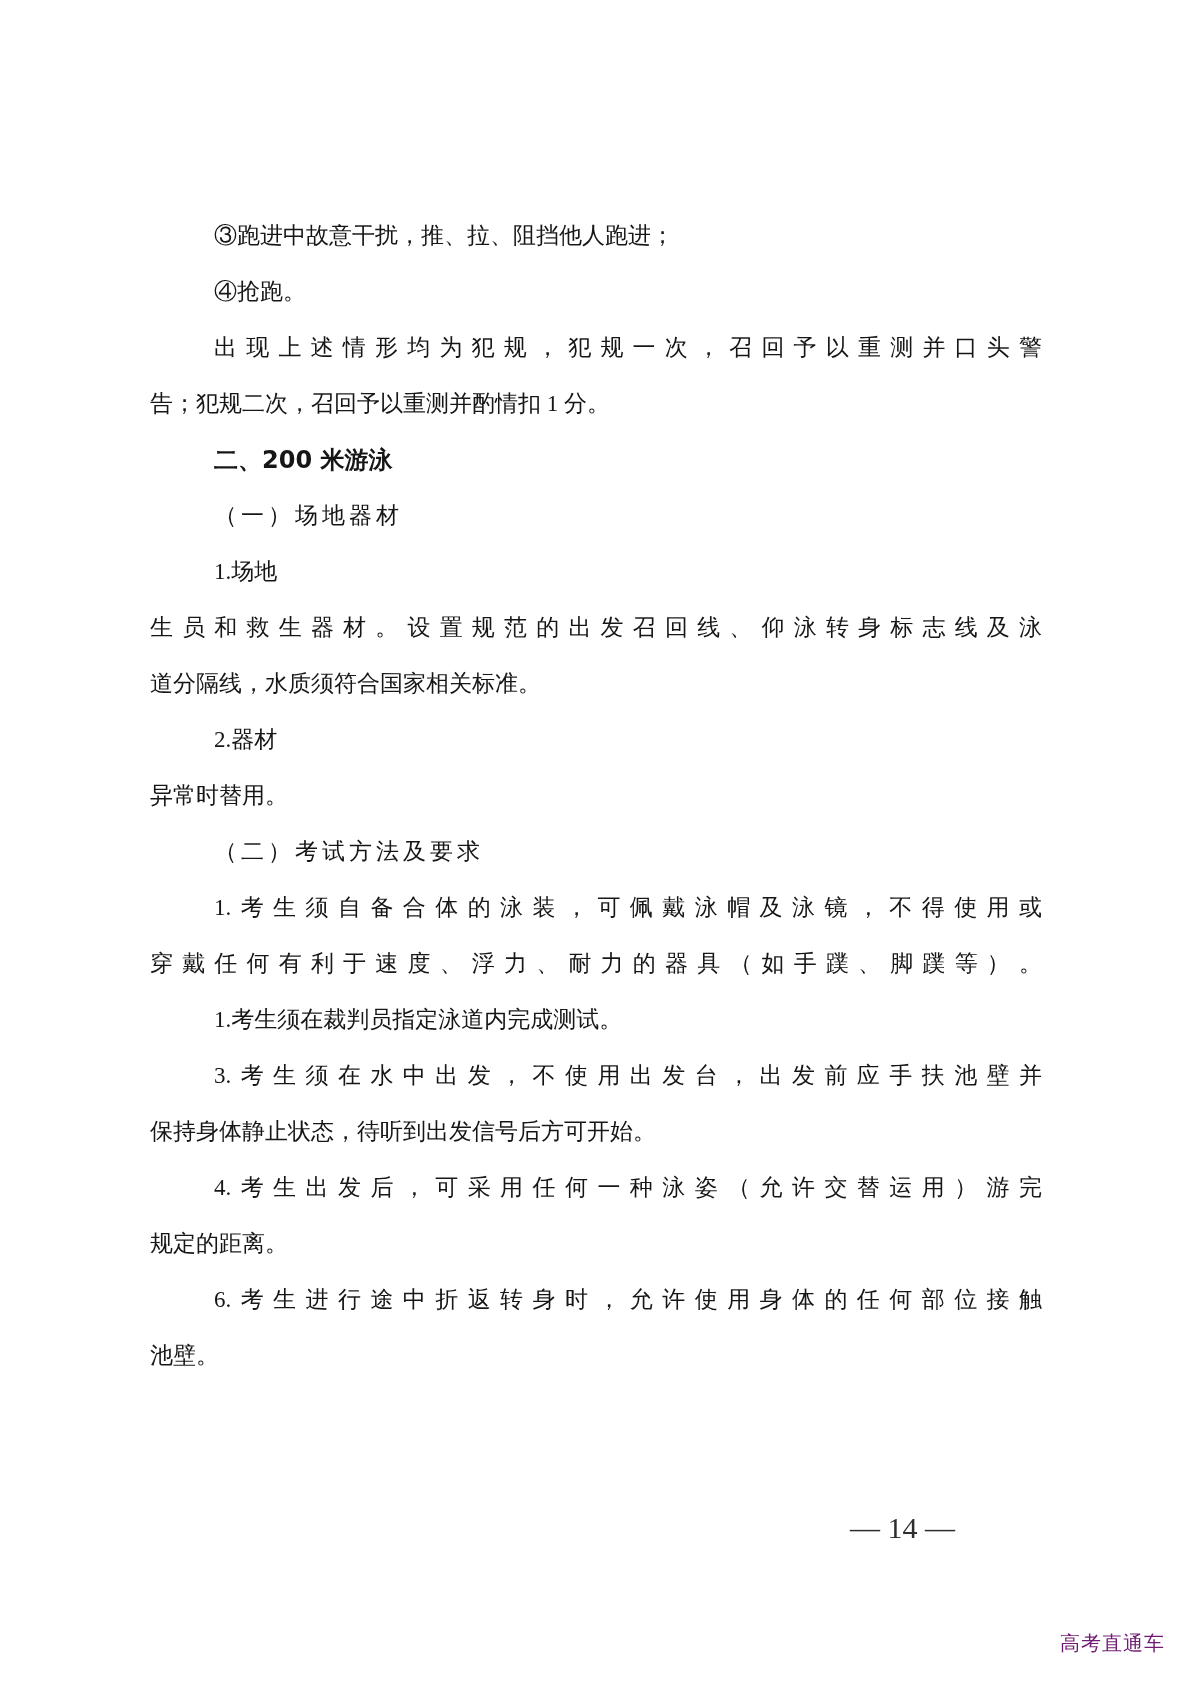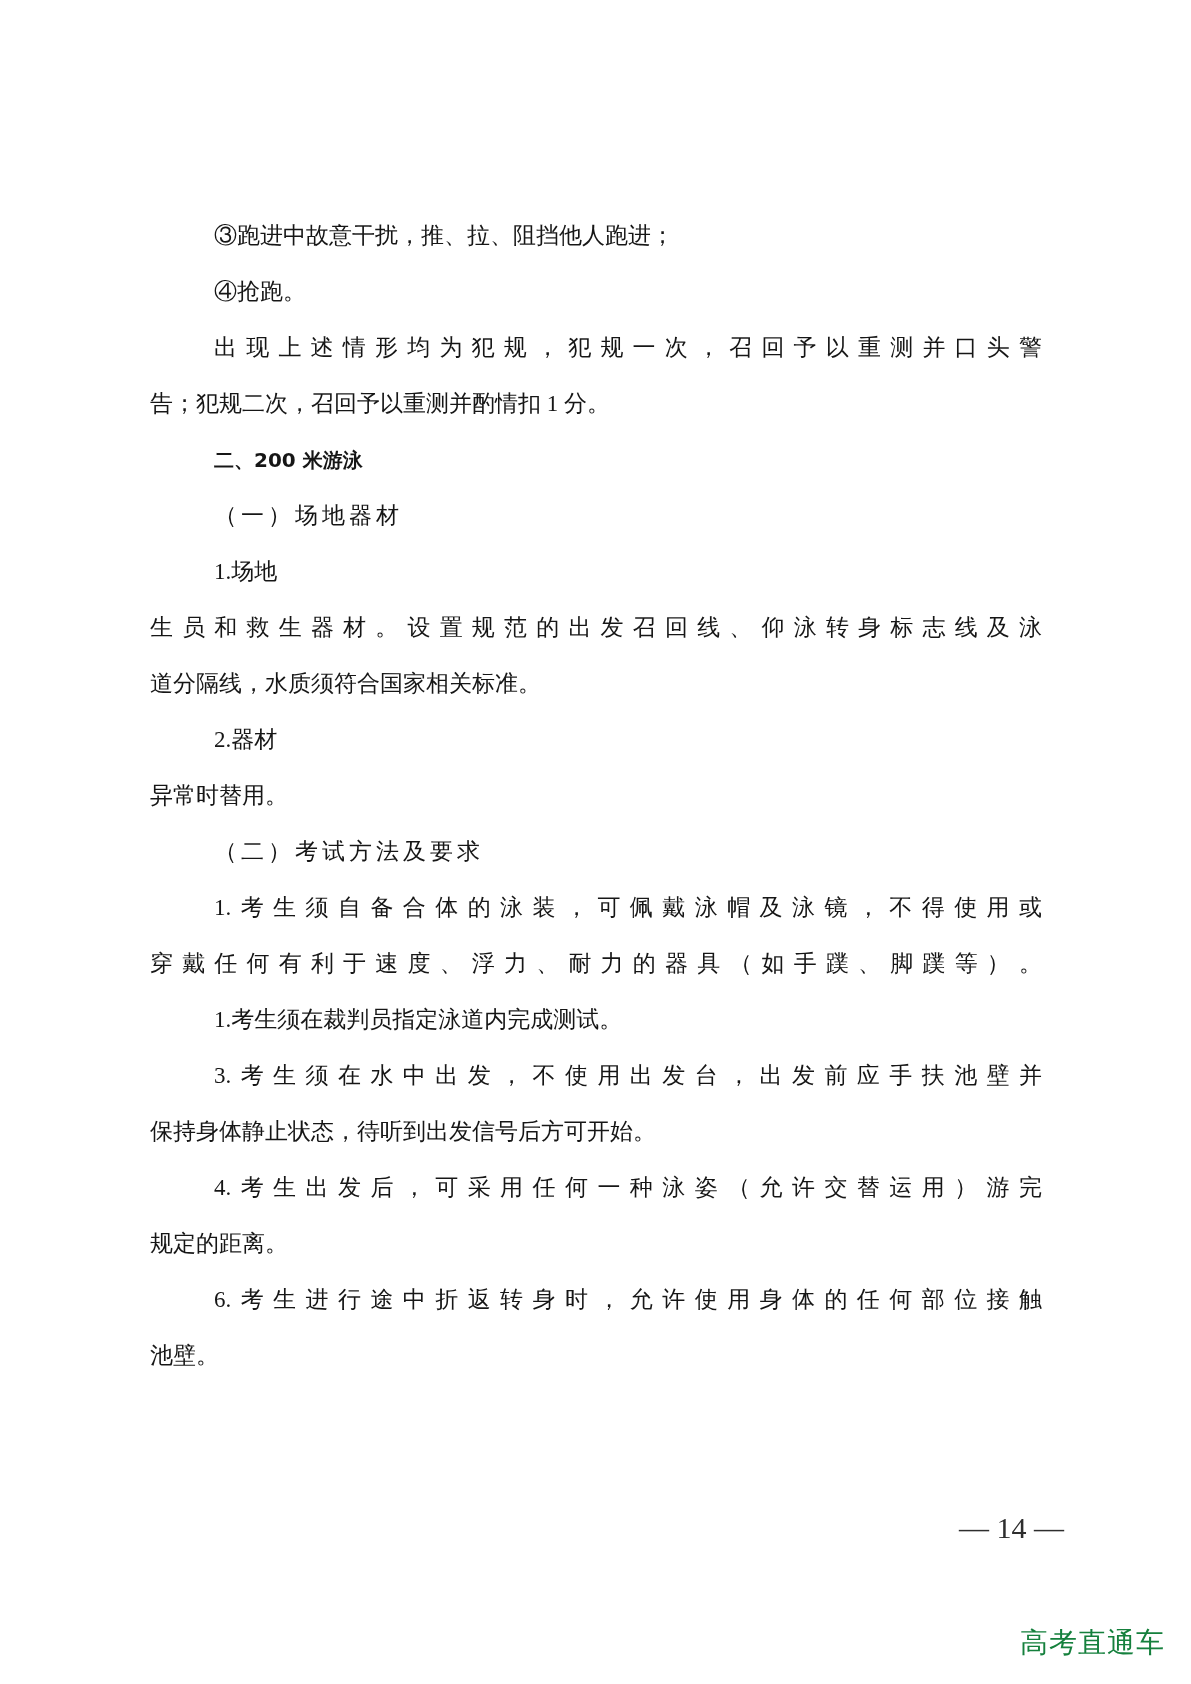--- a/index.html
+++ b/index.html
@@ -34,47 +34,47 @@
     white-space: normal;
     text-align: justify;
     text-align-last: justify;
   }
   .line.indent {
     text-indent: 64px;
   }
   .h-hei {
     font-family: "DejaVu Sans", sans-serif;
     font-weight: bold;
-    font-size: 20px;
+    font-size: 24px;
   }
   .h-kai {
     font-family: "Liberation Serif", serif;
     letter-spacing: 4px;
   }
   .h-bold {
     font-weight: normal;
   }
   .page-number {
     position: absolute;
     top: 1508px;
     left: 850px;
     width: 214px;
-    text-align: right;
+    text-align: left;
     font-size: 30px;
     line-height: 40px;
     color: #2e2e2e;
     font-family: "Liberation Serif", serif;
   }
   .watermark {
     position: absolute;
     top: 1628px;
     right: 26px;
-    font-size: 28px;
+    font-size: 20px;
     line-height: 30px;
-    color: #15803d;
+    color: #701a75;
     font-family: "DejaVu Sans", sans-serif;
     letter-spacing: 1px;
     text-align: center;
   }
 </style>
 </head>
 <body>
 
 <div class="page">
 

